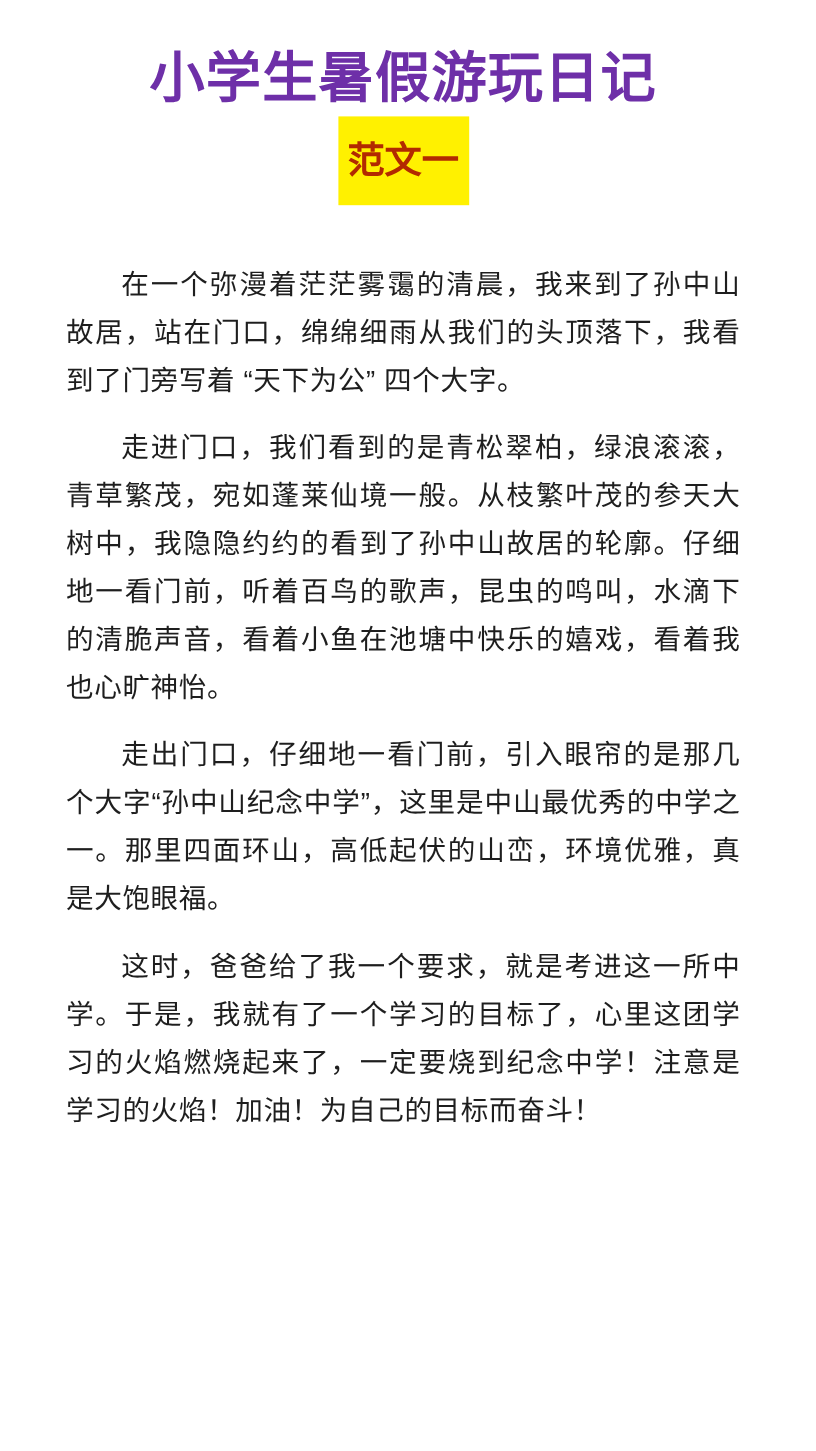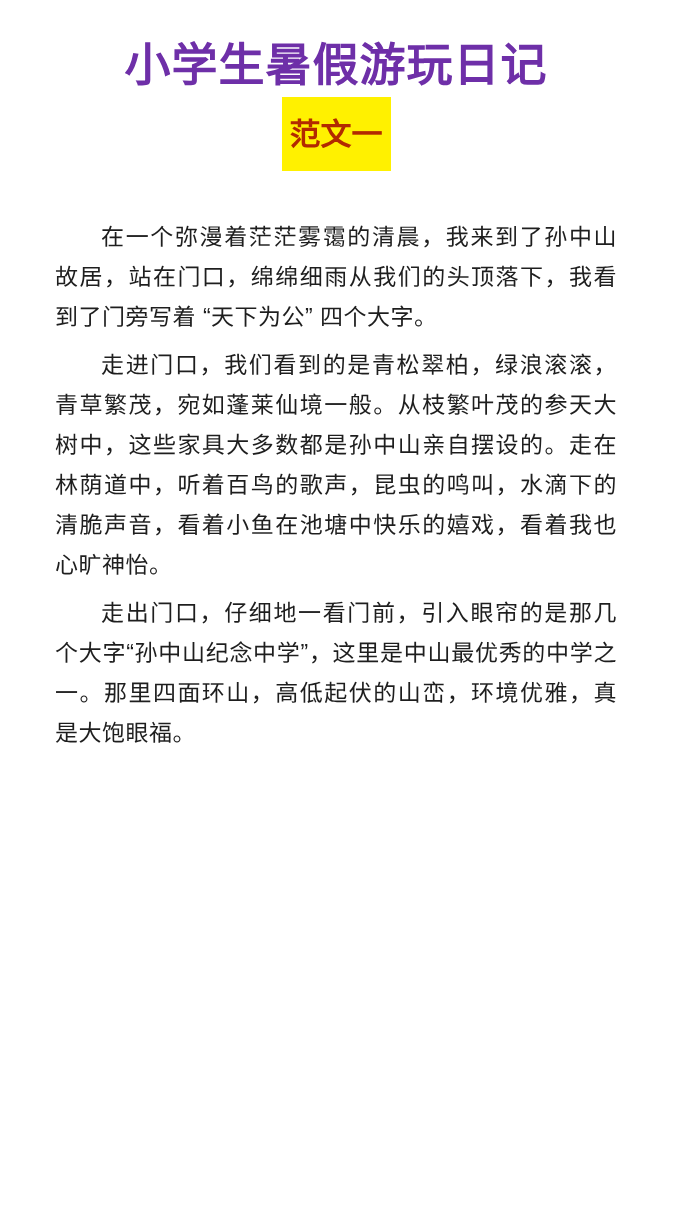--- a/index.html
+++ b/index.html
@@ -44,21 +44,21 @@
     font-family: "DejaVu Serif", serif;
     font-size: 31px;
     line-height: 40px;
     font-weight: bold;
     padding: 17px 8px;
   }
   .essay-body {
     margin: 46px 55px 0 55px;
   }
   .essay-body p {
-    margin: 0 0 8px 0;
+    margin: 16px 0 8px 0;
     font-size: 23px;
     line-height: 40px;
     color: var(--body-color);
     text-align: justify;
     text-justify: inter-ideograph;
     text-indent: 2em;
     letter-spacing: 0.5px;
   }
 </style>
 </head>
@@ -67,17 +67,18 @@
 <div class="page">
 
   <h1 class="title">小学生暑假游玩日记</h1>
 
   <div class="subtitle-row">
     <span class="subtitle">范文一</span>
   </div>
 
   <div class="essay-body">
     <p>在一个弥漫着茫茫雾霭的清晨，我来到了孙中山故居，站在门口，绵绵细雨从我们的头顶落下，我看到了门旁写着 “天下为公” 四个大字。</p>
-    <p>走进门口，我们看到的是青松翠柏，绿浪滚滚，青草繁茂，宛如蓬莱仙境一般。从枝繁叶茂的参天大树中，这些家具大多数都是孙中山亲自摆设的。走在林荫道中，听着百鸟的歌声，昆虫的鸣叫，水滴下的清脆声音，看着小鱼在池塘中快乐的嬉戏，看着我也心旷神怡。</p>
+    <p>走进门口，我们看到的是青松翠柏，绿浪滚滚，青草繁茂，宛如蓬莱仙境一般。从枝繁叶茂的参天大树中，我隐隐约约的看到了孙中山故居的轮廓。仔细地一看门前，听着百鸟的歌声，昆虫的鸣叫，水滴下的清脆声音，看着小鱼在池塘中快乐的嬉戏，看着我也心旷神怡。</p>
     <p>走出门口，仔细地一看门前，引入眼帘的是那几个大字“孙中山纪念中学”，这里是中山最优秀的中学之一。那里四面环山，高低起伏的山峦，环境优雅，真是大饱眼福。</p>
+    <p>这时，爸爸给了我一个要求，就是考进这一所中学。于是，我就有了一个学习的目标了，心里这团学习的火焰燃烧起来了，一定要烧到纪念中学！注意是学习的火焰！加油！为自己的目标而奋斗！</p>
   </div>
 
 </div>
 
 </body></html>

